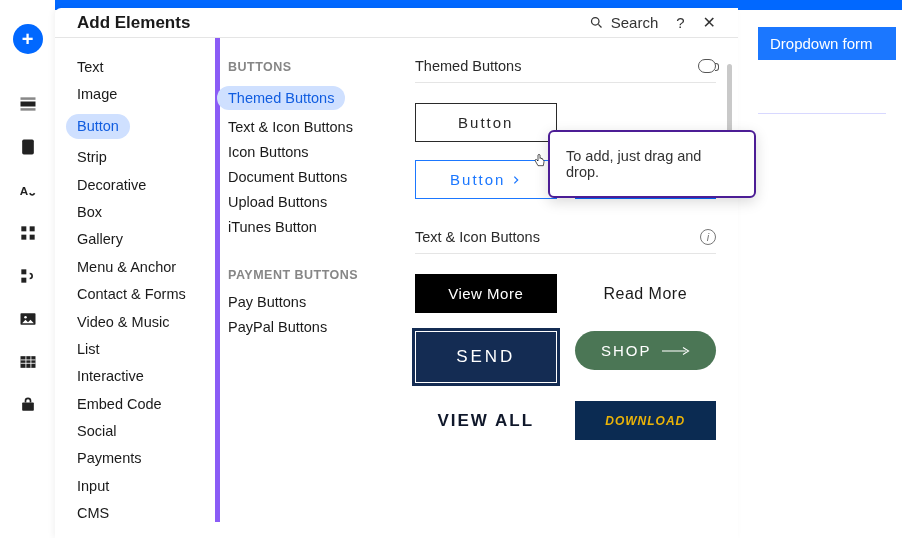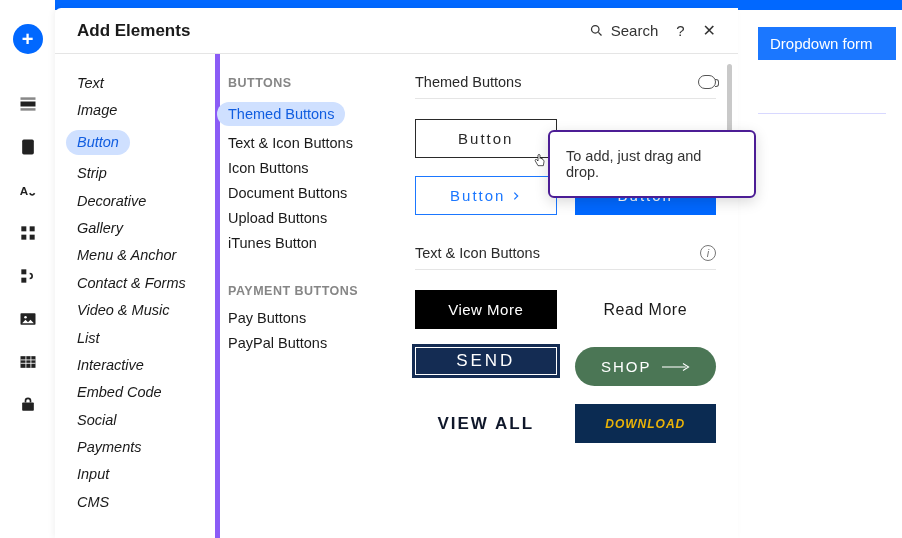--- a/index.html
+++ b/index.html
@@ -17,31 +17,31 @@
   .dropdown-underline { position:absolute; top:113px; left:758px; width:128px; height:1px; background:#d8d8ff; }
 
   
   .rail { position:absolute; left:0; top:0; width:55px; height:538px; background:#fff; display:flex; flex-direction:column; align-items:center; padding-top:24px; gap:13px; }
   .rail .plus { width:30px; height:30px; border-radius:50%; background:#0168ff; display:flex; align-items:center; justify-content:center; color:#fff; font-size:20px; font-weight:700; margin-bottom:22px; }
   .rail-icon { width:30px; height:30px; display:flex; align-items:center; justify-content:center; color:#333; }
   .rail-icon svg { width:20px; height:20px; }
 
   
   .panel { position:absolute; left:55px; top:8px; width:683px; height:530px; background:#fff; border-top-left-radius:6px; box-shadow: -2px 0 6px rgba(0,0,0,0.05); }
-  .panel-header { height:46px; border-bottom:1px solid #e5e5e5; display:flex; align-items:center; padding:0 22px; }
+  .panel-header { height:30px; border-bottom:1px solid #e5e5e5; display:flex; align-items:center; padding:0 22px; }
   .panel-title { font-size:17px; font-weight:700; color:#1a1a1a; flex:1; }
   .search-wrap { display:flex; align-items:center; gap:7px; color:#333; font-size:15px; margin-right:18px; cursor:pointer; }
   .search-wrap svg { width:15px; height:15px; }
   .help-q { font-size:15px; color:#333; margin-right:18px; cursor:pointer; }
   .close-x { font-size:16px; color:#333; cursor:pointer; }
 
   .columns { display:flex; height:calc(100% - 46px); }
 
   
-  .col1 { width:160px; padding:16px 0 0 22px;font-style:italic; }
+  .col1 { width:160px; padding:16px 0 0 22px; }
   .col1 .item { font-size:14.5px; color:#1a1a1a; padding:5px 10px 5px 0; line-height:1.2; margin-bottom:0; cursor:pointer; }
   .col1 .item.selected span { display:inline-block; background:#cfe0ff; border-radius:14px; padding:4px 11px; color:#115de0; margin-left:-11px; }
 
   
   .col2 { width:178px; padding:16px 0 0 8px; border-left:5px solid #8b5cf6; }
   .col2 .hdr { font-size:12.5px; letter-spacing:.5px; color:#868686; font-weight:600; margin:6px 0 8px 0; }
   .col2 .item { font-size:14.5px; color:#1a1a1a; padding:4px 0; margin-bottom:1px; cursor:pointer; }
   .col2 .item.selected span { display:inline-block; background:#cfe0ff; border-radius:14px; padding:4px 11px; color:#115de0; margin-left:-11px; }
   .col2 .spacer { height:22px; }
 
@@ -55,21 +55,21 @@
 
   .grid { display:grid; grid-template-columns: 1fr 1fr; gap:18px 18px; margin-bottom:30px; }
   .btn { height:39px; display:flex; align-items:center; justify-content:center; font-size:15px; cursor:grab; }
 
   .b-outline-black { border:1.3px solid #2a2a2a; color:#2a2a2a; background:#fff; letter-spacing:2px; }
   .b-outline-blue  { border:1.3px solid #1b77ff; color:#1b77ff; background:#fff; letter-spacing:2px; gap:6px; }
   .b-outline-blue svg { width:10px; height:10px; }
   .b-solid-blue { background:#0168ff; color:#fff; letter-spacing:2px; }
   .b-solid-black { background:#000; color:#fff; letter-spacing:0.5px; }
   .b-plain { background:transparent; color:#1a1a1a; letter-spacing:0.5px; font-size:16px; }
-  .b-send { background:#142c53; border:1px solid #fff; outline:3px solid #142c53; color:#fff; font-family: Georgia, "Times New Roman", serif; letter-spacing:3px; font-size:17px; height:28px; }
+  .b-send { background:#142c53; border:1px solid #fff; outline:3px solid #142c53; color:#fff; font-family: Georgia, "Times New Roman", serif; letter-spacing:3px; font-size:17px; height:52px; }
   .b-shop { background:#4b7655; color:#fff; border-radius:24px; letter-spacing:2px; gap:10px; }
   .b-shop svg { width:28px; height:10px; }
   .b-viewall { color:#0f172a; font-weight:700; letter-spacing:2px; font-size:17px; }
   .b-download { background:#0b2b52; color:#eab308; font-weight:700; letter-spacing:1px; font-size:12px;font-style:italic; }
 
   
   .tip { position:absolute; left:548px; top:130px; width:208px; background:#fff; border:2px solid #4c1d95; border-radius:6px; box-shadow:0 4px 14px rgba(0,0,0,0.15); padding:16px 16px; font-size:14.5px; color:#333; z-index:50; }
   .cursor-hand { position:absolute; left:532px; top:152px; z-index:60; }
   .cursor-hand svg { width:16px; height:18px; }
 
@@ -160,20 +160,21 @@
   </div>
 
   <div class="columns">
 
     <div class="col1" id="col1">
         <div class="item"><span>Text</span></div>
         <div class="item"><span>Image</span></div>
         <div class="item selected"><span>Button</span></div>
         <div class="item"><span>Strip</span></div>
         <div class="item"><span>Decorative</span></div>
+        <div class="item"><span>Box</span></div>
         <div class="item"><span>Gallery</span></div>
         <div class="item"><span>Menu &amp; Anchor</span></div>
         <div class="item"><span>Contact &amp; Forms</span></div>
         <div class="item"><span>Video &amp; Music</span></div>
         <div class="item"><span>List</span></div>
         <div class="item"><span>Interactive</span></div>
         <div class="item"><span>Embed Code</span></div>
         <div class="item"><span>Social</span></div>
         <div class="item"><span>Payments</span></div>
         <div class="item"><span>Input</span></div>

